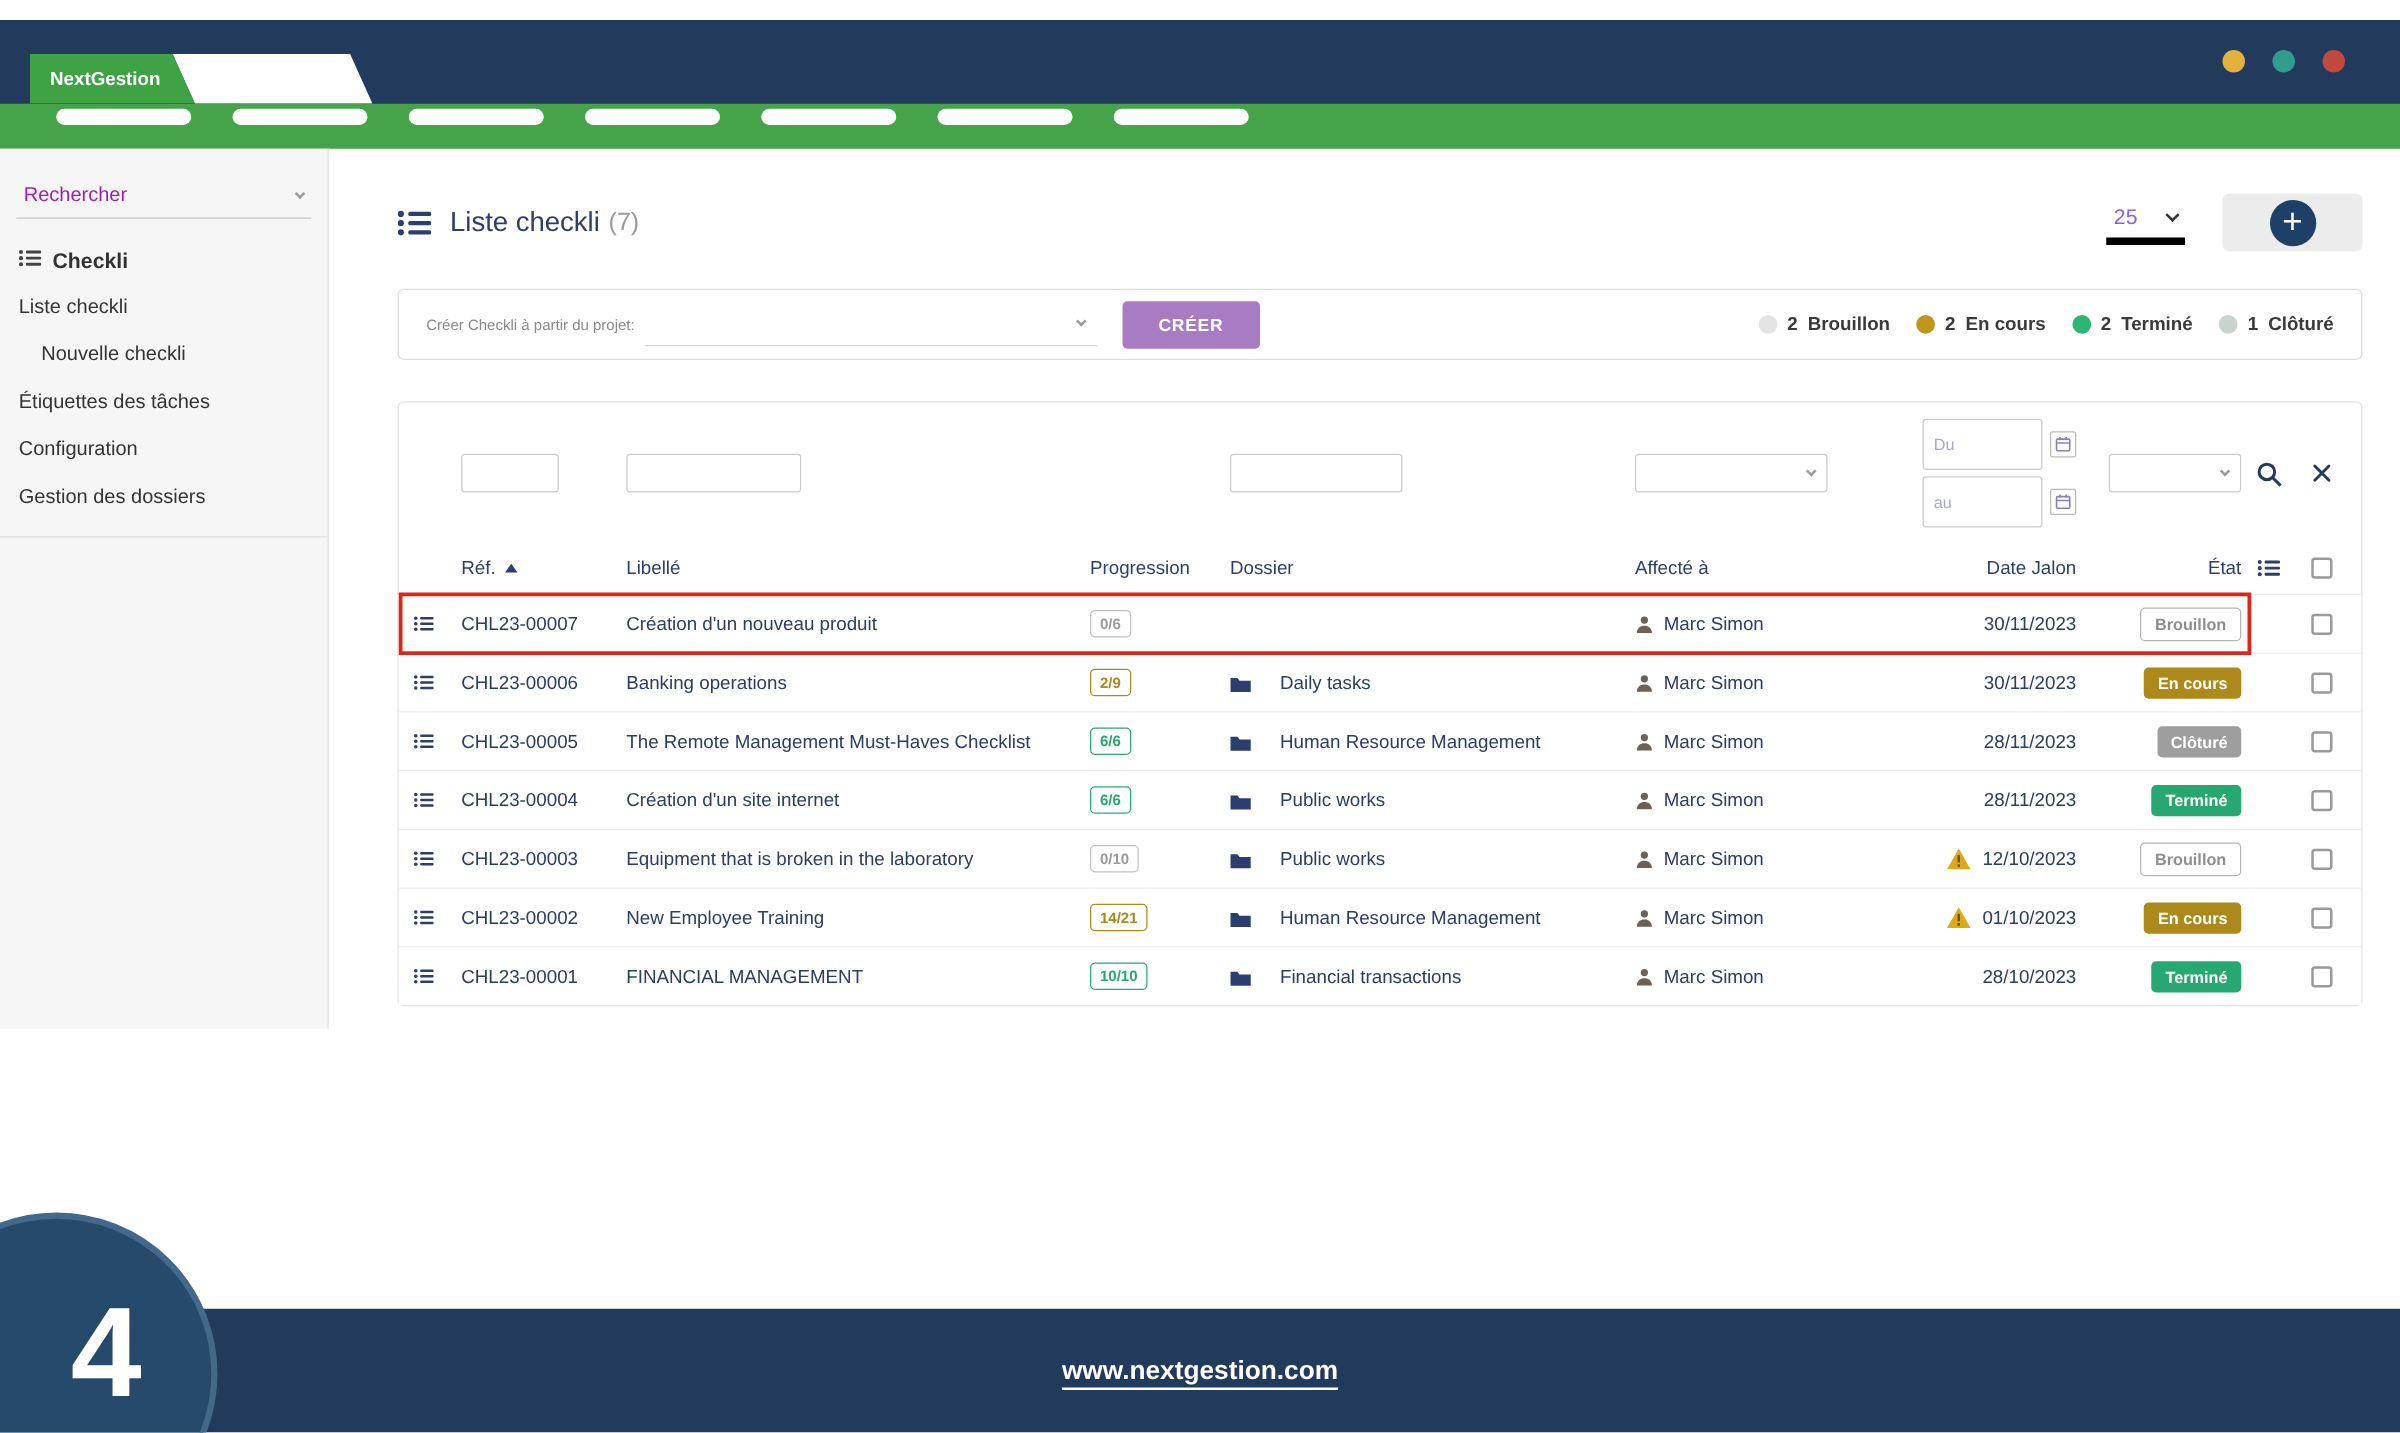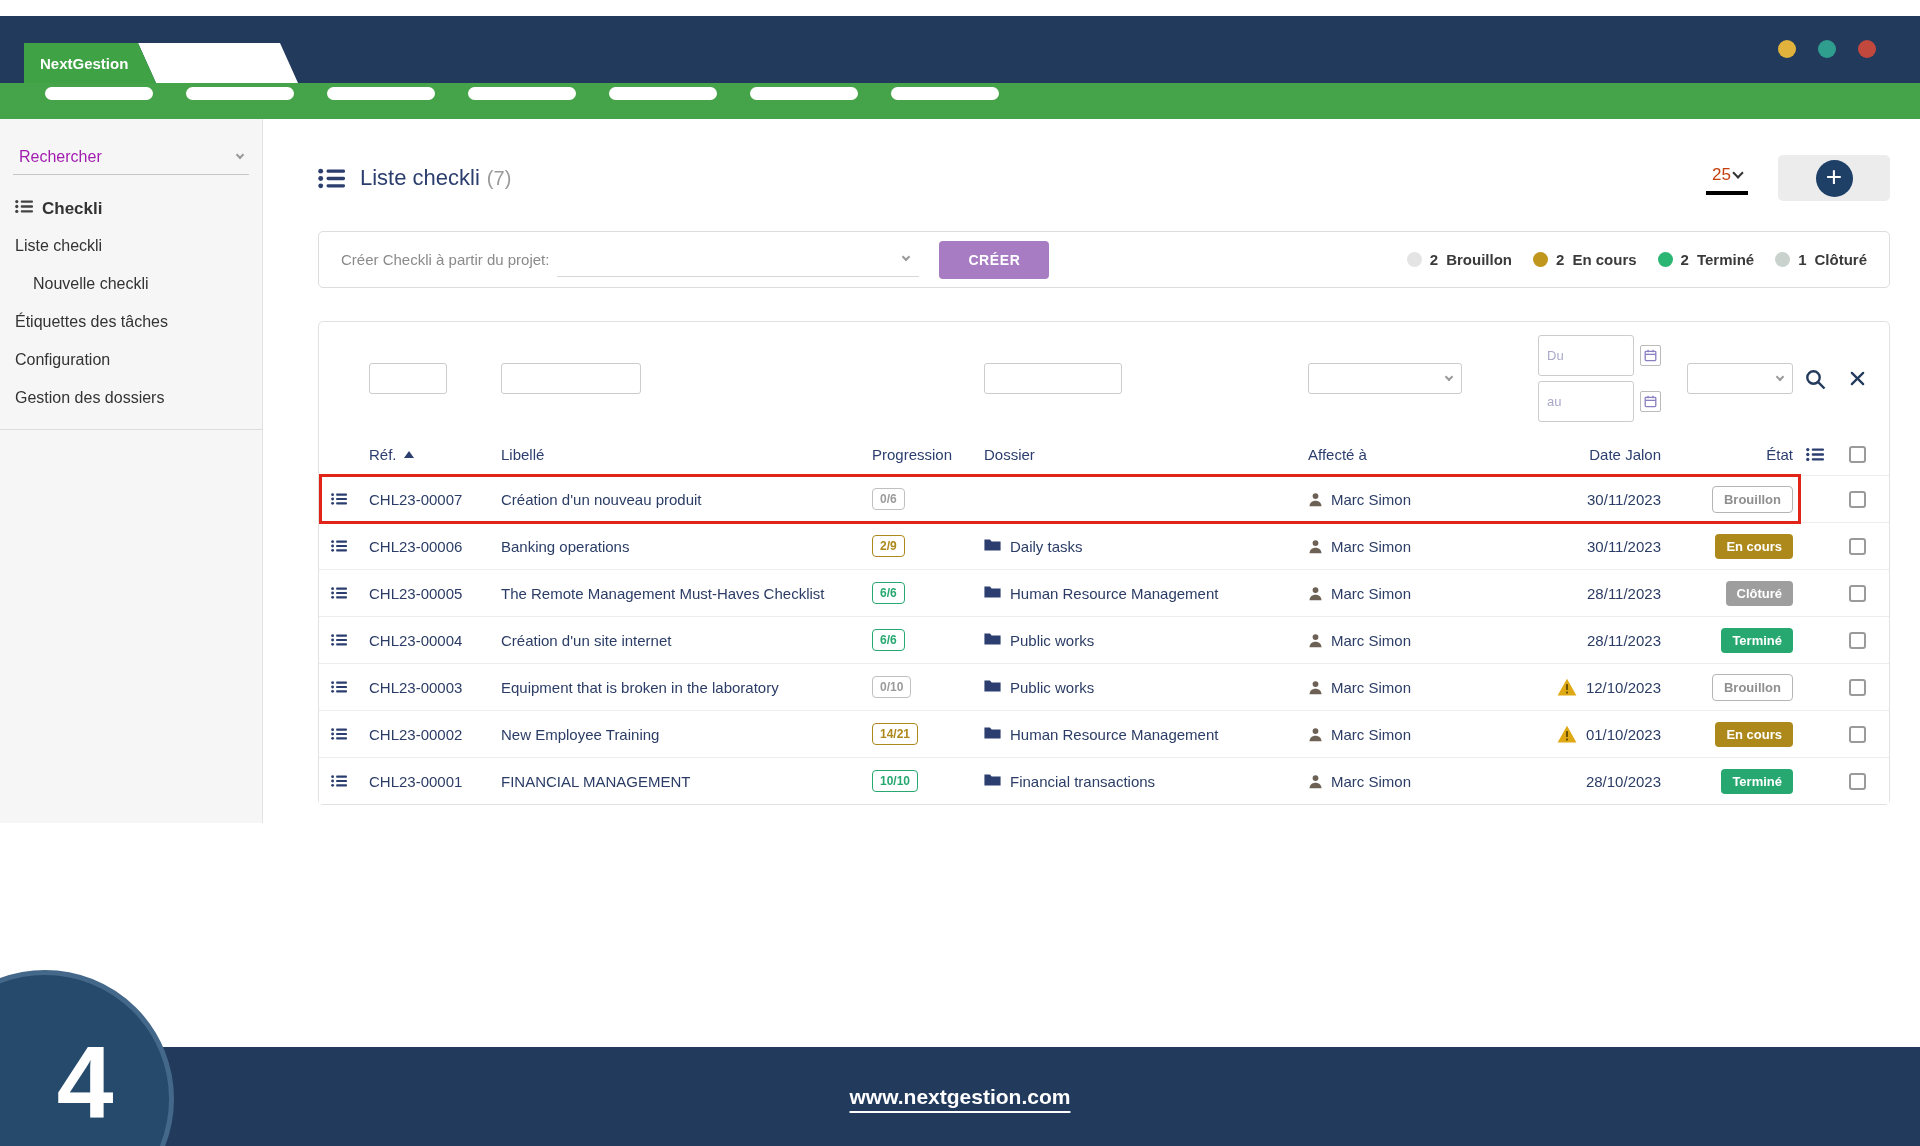--- a/index.html
+++ b/index.html
@@ -35,35 +35,35 @@
   .side-divider { border-top:1px solid #ddd; margin-top:12px; }
 
   
   .main { position:absolute; left:264px; top:119px; width:1656px; height:704px; padding:36px 30px 0 54px; }
 
   .page-head { display:flex; align-items:center; }
   .ph-icon { color:#2c3e6e; display:flex; }
   .ph-title { font-size:22px; color:#2c3e6e; margin-left:15px; }
   .ph-count { font-size:20px; color:#9a9a9a; margin-left:7px; }
   .ph-right { margin-left:auto; display:flex; align-items:center; gap:30px; }
-  .page-size { font-size:17px; color:#c2410c; display:flex; align-items:center; gap:3px;
-    border-bottom:4px solid #000000; padding:3px 6px 6px 6px; cursor:pointer; }
+  .page-size { font-size:17px; color:#8b5cf6; display:flex; align-items:center; gap:24px;
+    border-bottom:6px solid #000000; padding:3px 6px 6px 6px; cursor:pointer; }
   .chev { width:8px; height:8px; border-right:2px solid #333; border-bottom:2px solid #333;
     transform:rotate(45deg); margin-top:-4px; }
   .chev.gray { border-color:#9a9a9a; }
   .chev.small { width:6px; height:6px; }
   .add-wrap { width:112px; height:46px; background:#ececec; border-radius:5px;
     display:flex; align-items:center; justify-content:center; cursor:pointer; }
   .add-btn { width:37px; height:37px; border-radius:50%; background:#1e3f66; color:#fff;
     font-size:28px; line-height:1; display:flex; align-items:center; justify-content:center; padding-bottom:3px; }
 
   
   .create-bar { margin-top:30px; border:1px solid #ddd; border-radius:5px; height:57px;
     display:flex; align-items:center; padding:0 22px; }
-  .cb-label { color:#8a8a8a; font-size:15px; }
+  .cb-label { color:#8a8a8a; font-size:12px; }
   .cb-select { width:362px; height:34px; margin-left:8px; border-bottom:1px solid #d8d8d8;
     display:flex; align-items:center; justify-content:flex-end; padding:0 10px; cursor:pointer; }
   .cb-btn { margin-left:20px; width:110px; height:38px; background:#a77cc2; color:#fff; border:none;
     border-radius:4px; font-size:14px; font-weight:bold; letter-spacing:0.6px; cursor:pointer;
     font-family:"Liberation Sans",sans-serif; }
   .legend { margin-left:auto; display:flex; align-items:center; gap:21px; }
   .leg-item { display:flex; align-items:center; gap:8px; font-size:15px; color:#3a3a3a; font-weight:bold; }
   .leg-dot { width:15px; height:15px; border-radius:50%; background:#ddd; }
 
   
@@ -91,21 +91,21 @@
 
   .thead { display:flex; align-items:center; height:42px; padding:0 12px; font-size:15px; color:#2c3e6e; }
   .sort-asc { width:0; height:0; border-left:5px solid transparent; border-right:5px solid transparent;
     border-bottom:7px solid #2c3e6e; display:inline-block; margin-left:7px; }
   .th-ref { display:flex; align-items:center; cursor:pointer; }
 
   .trow { display:flex; align-items:center; height:47px; padding:0 12px; border-top:1px solid #ededed;
     position:relative; font-size:15px; color:#2b3d66; background:#fff; }
   .row-icon { color:#2c3e70; display:flex; }
   .c-cell { overflow:hidden; white-space:nowrap; text-overflow:ellipsis; }
-  .c-dossier-inner { display:flex; align-items:flex-start; gap:9px; }
+  .c-dossier-inner { display:flex; align-items:flex-end; gap:23px; }
   .folder-ic { color:#2c3e70; display:flex; }
   .c-affecte-inner { display:flex; align-items:center; gap:8px; }
   .person-ic { color:#6d6156; display:flex; }
   .col-date { display:flex; align-items:center; justify-content:flex-end; gap:9px; }
   .col-etat { display:flex; justify-content:flex-end; }
   .col-prog { display:flex; }
 
   .prog { display:inline-block; font-size:12px; font-weight:bold; padding:3px 7px; border-radius:4px;
     border:1px solid; background:#fff; }
   .prog-gray { color:#9b9b9b; border-color:#c0c0c0; }

